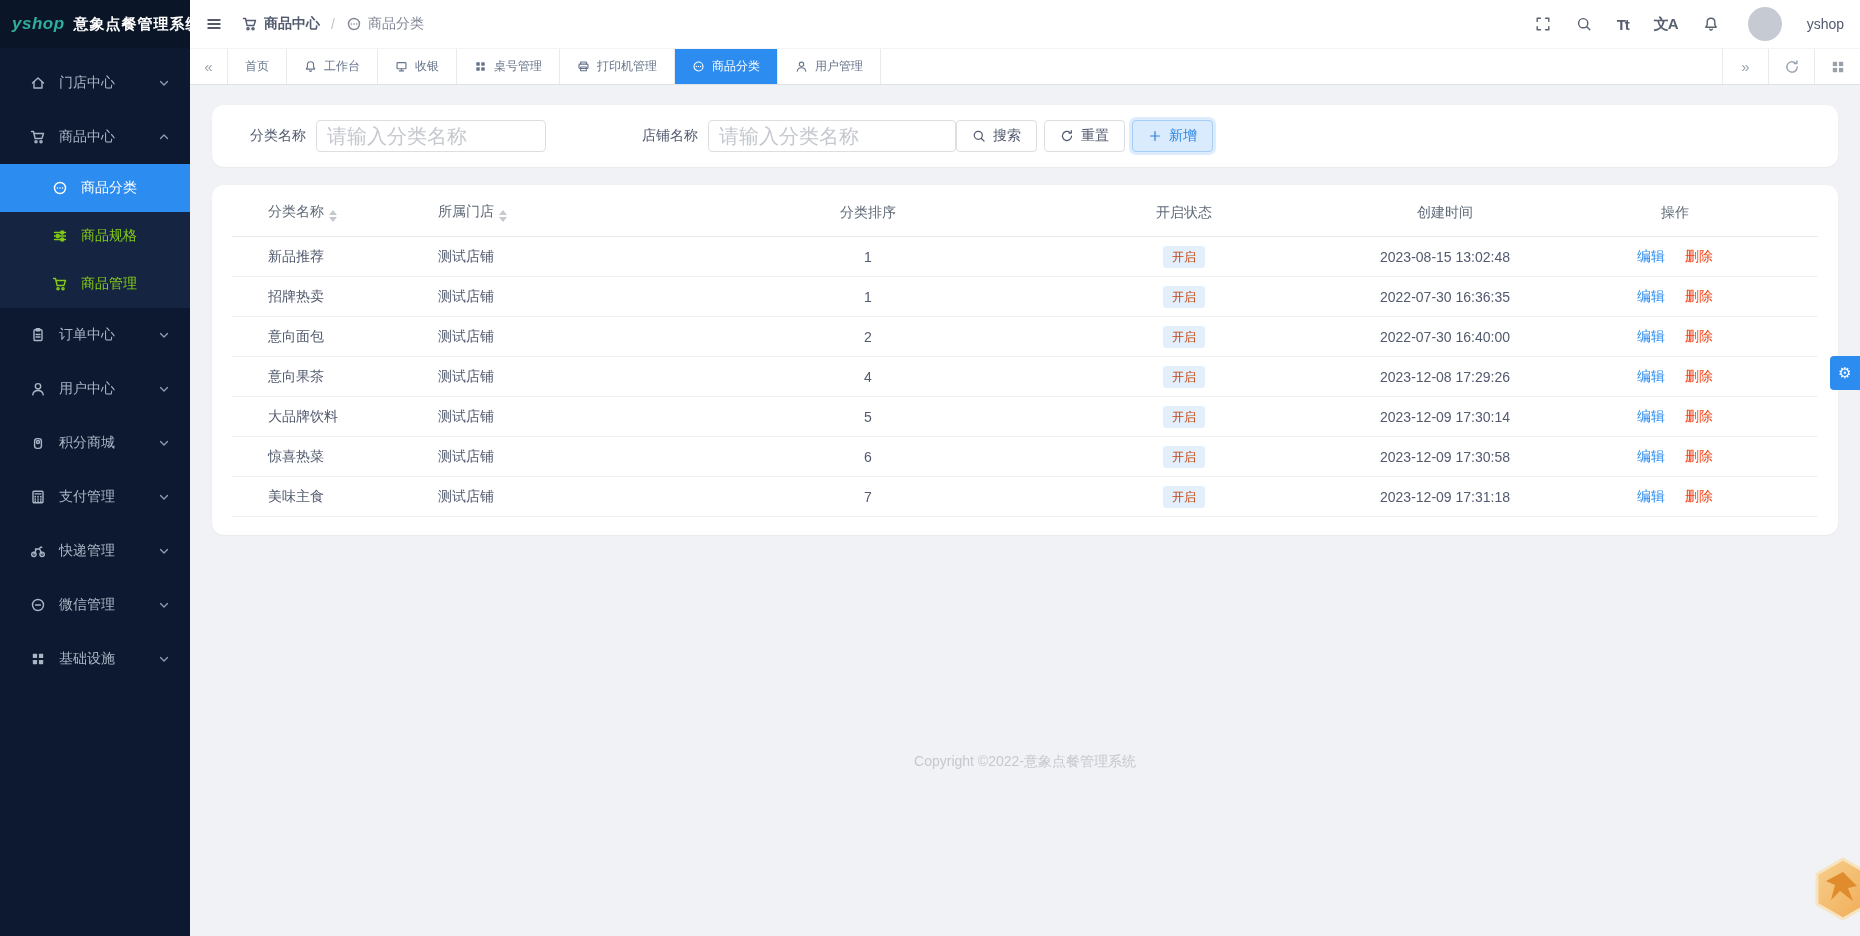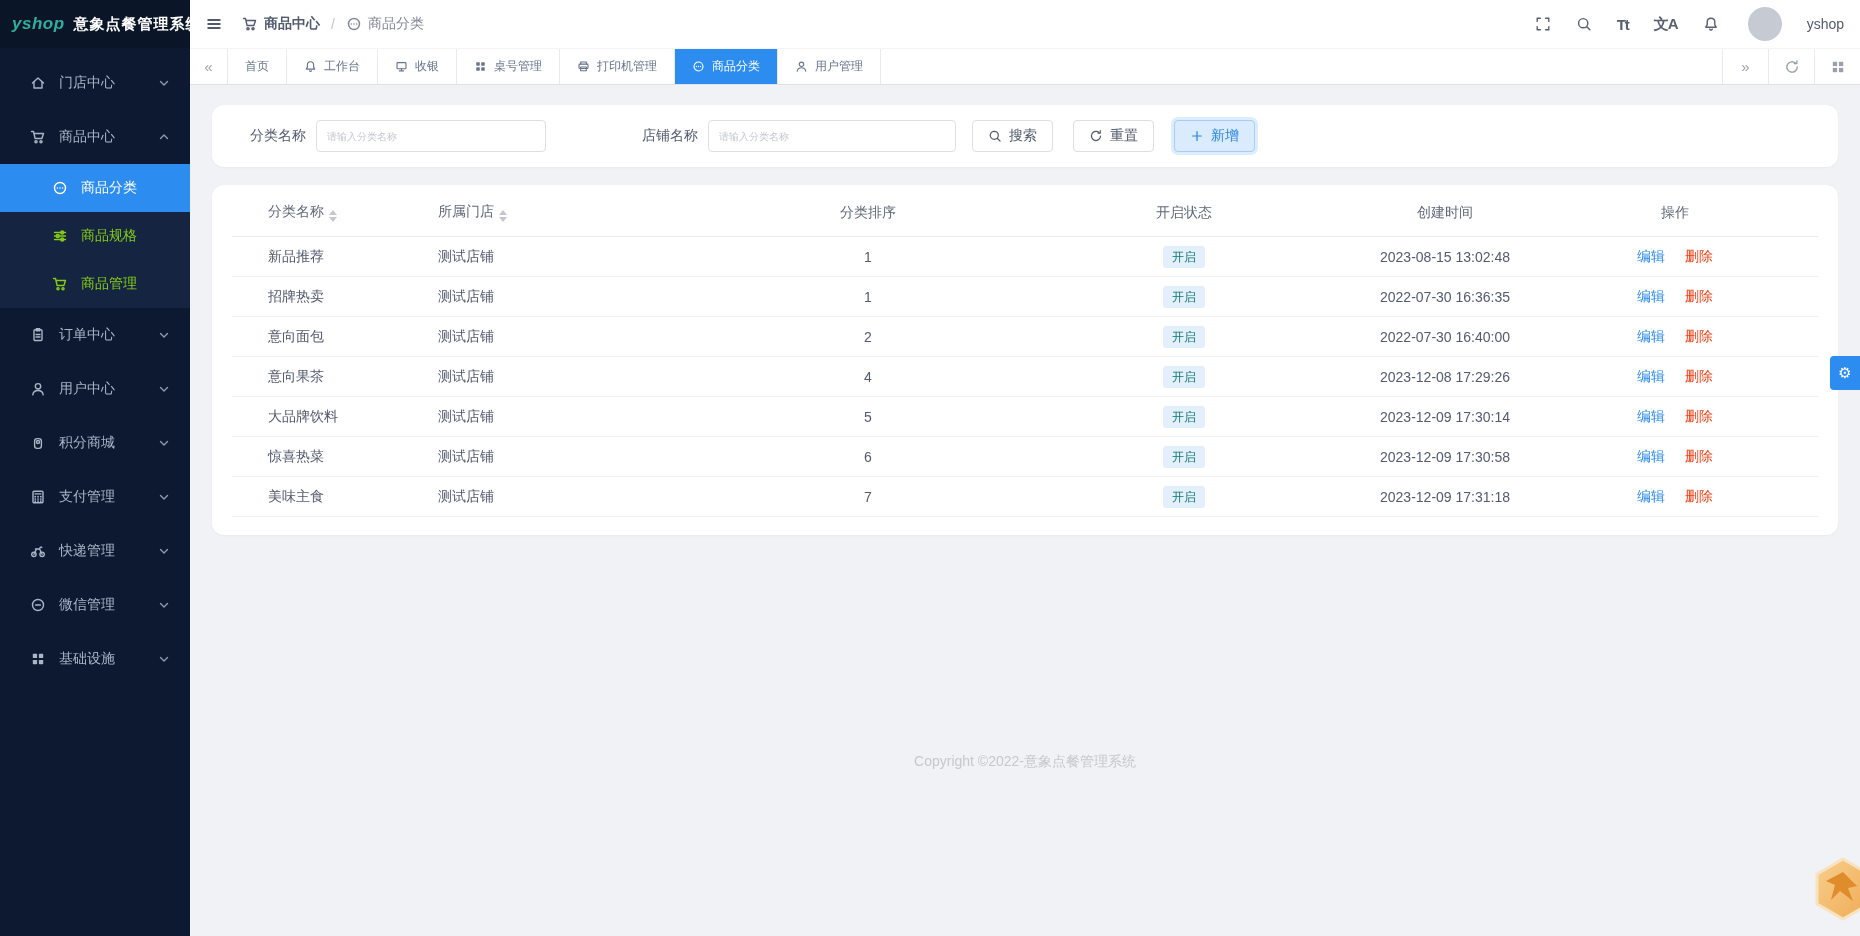--- a/index.html
+++ b/index.html
@@ -45,39 +45,39 @@
   .tabs-right { margin-left:auto; display:flex; align-items:stretch; }
   .tabs-right .tctl { width:46px; display:flex; align-items:center; justify-content:center; color:#98a1aa; border-left:1px solid #e8eaec; font-size:15px; cursor:pointer; }
 
   
   .content { flex:1; background:#f0f2f5; padding:20px 22px 0; overflow:hidden; position:relative; }
   .card { background:#fff; border-radius:12px; box-shadow:0 1px 2px rgba(0,0,0,.04); }
 
   .filter-card { height:62px; display:flex; align-items:center; padding-left:38px; margin-bottom:18px; }
   .f-group { display:flex; align-items:center; gap:10px; }
   .f-label { color:#515a6e; white-space:nowrap; }
-  .f-input { height:32px; border:1px solid #dcdee2; border-radius:4px; padding:0 10px; font-size:10px; color:#515a6e; outline:none; font-family:inherit; }
+  .f-input { height:32px; border:1px solid #dcdee2; border-radius:4px; padding:0 10px; font-size:20px; color:#515a6e; outline:none; font-family:inherit; }
   .f-input::placeholder { color:#c5c8ce; }
   .g2 { margin-left:96px; }
-  .btns { display:flex; align-items:flex-end; gap:20px; margin-left:16px; }
+  .btns { display:flex; align-items:flex-end; gap:7px; }
   .btn { height:32px; padding:0 15px; background:#fff; border:1px solid #dcdee2; border-radius:4px; display:flex; align-items:center; gap:7px; font-size:14px; color:#515a6e; cursor:pointer; font-family:inherit; }
   .btn .svgic { width:14px; height:14px; }
   .btn-add { background:#d9ebfc; border-color:#a6cdf5; color:#2b85e4; box-shadow:0 0 0 3px rgba(45,140,240,.16); }
 
   .table-card { padding:4px 20px 18px; }
   .trow { display:grid; grid-template-columns:170px 260px 340px 292px 230px 230px; align-items:center; padding-left:36px; height:40px; border-bottom:1px solid #eef0f3; }
   .thead { height:48px; color:#5f6a78; }
   .thead { border-bottom:1px solid #e8eaec; }
   .tc { font-size:14px; }
   .tc.center { text-align:center; }
   .sort { display:inline-flex; flex-direction:column; gap:2px; margin-left:5px; vertical-align:1px; }
   .sort i { width:0; height:0; border-left:4px solid transparent; border-right:4px solid transparent; display:block; cursor:pointer; }
   .sort .up { border-bottom:5px solid #c5c8ce; }
   .sort .down { border-top:5px solid #c5c8ce; }
-  .badge { display:inline-block; background:#e3f0fc; color:#0f766e; font-size:12px; line-height:1; padding:5px 9px; border-radius:3px; cursor:pointer; }
+  .badge { display:inline-block; background:#e3f0fc; color:#c2410c; font-size:12px; line-height:1; padding:5px 9px; border-radius:3px; cursor:pointer; }
   .link-edit { color:#2d8cf0; margin-right:20px; cursor:pointer; }
   .link-del { color:#ed4014; cursor:pointer; }
 
   .footer { margin-top:218px; text-align:center; color:#c5c8ce; font-size:14px; }
 
   
   .gear-fab { position:fixed; right:0; top:356px; width:30px; height:34px; background:#2d8cf0; border-radius:4px 0 0 4px; color:#fff; display:flex; align-items:center; justify-content:center; font-size:15px; cursor:pointer; z-index:9; }
   .hex-badge { position:fixed; right:-16px; bottom:14px; width:66px; height:66px; z-index:9; cursor:pointer; }
 </style>
 </head>

